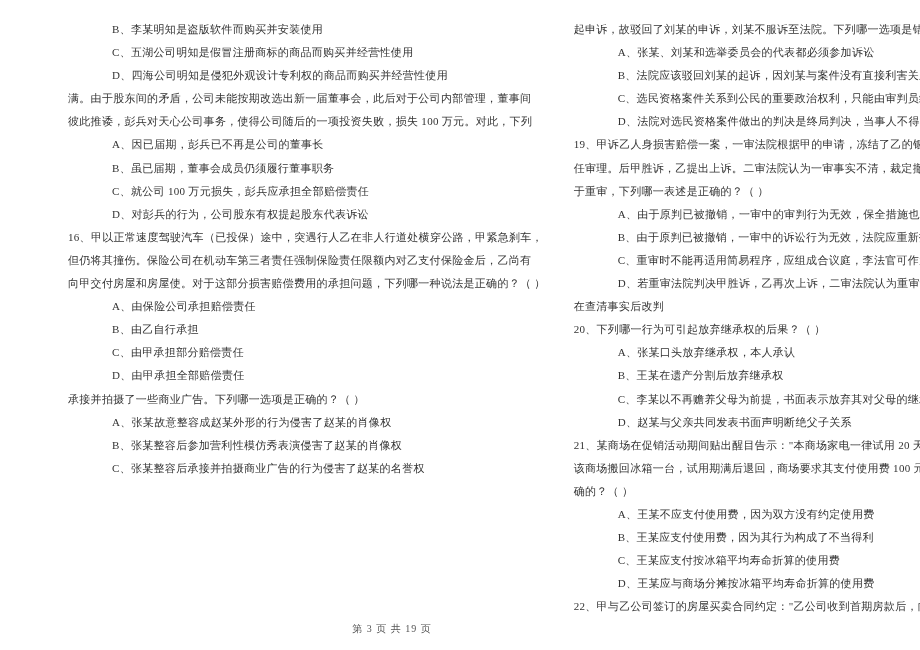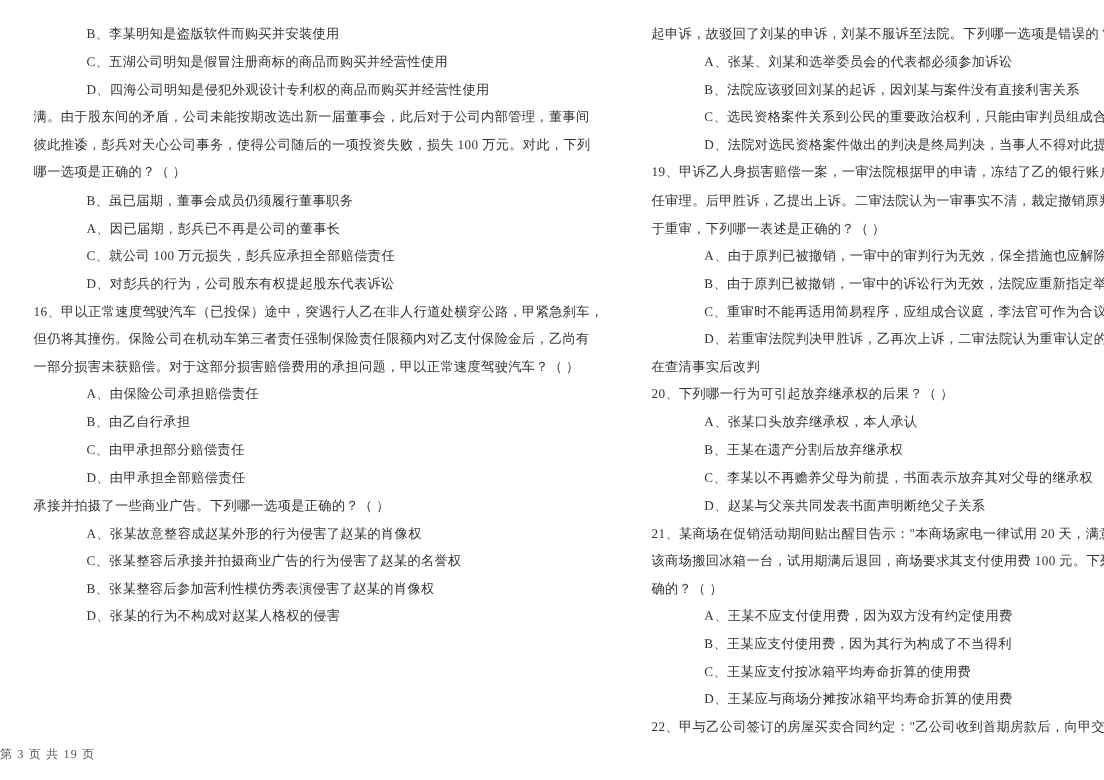--- a/index.html
+++ b/index.html
@@ -9,69 +9,67 @@
     font-family: "SimSun", "宋体", serif;
     font-size: 11px;
     color: #333;
     width: 920px;
     height: 650px;
     overflow: hidden;
   }
   .page {
     display: flex;
     flex-direction: row;
-    padding: 18px 40px 0 28px;
-    gap: 40px;
+    padding: 18px 40px 0 68px;
+    gap: 28px;
   }
   .col {
     flex: 1;
     line-height: 2.1;
   }
   .line {
     white-space: nowrap;
     letter-spacing: 0.3px;
   }
   .indent2 { padding-left: 44px; }
   .footer {
     position: absolute;
     bottom: 14px;
     width: 784px;
-    text-align: left;
+    text-align: center;
     font-size: 10px;
     color: #555;
     letter-spacing: 1px;
   }
 </style>
 </head>
 <body>
 
 <div class="page">
   <div class="col" id="col-left">
       <div class="line indent2">B、李某明知是盗版软件而购买并安装使用</div>
       <div class="line indent2">C、五湖公司明知是假冒注册商标的商品而购买并经营性使用</div>
       <div class="line indent2">D、四海公司明知是侵犯外观设计专利权的商品而购买并经营性使用</div>
       <div class="line ">满。由于股东间的矛盾，公司未能按期改选出新一届董事会，此后对于公司内部管理，董事间</div>
       <div class="line ">彼此推诿，彭兵对天心公司事务，使得公司随后的一项投资失败，损失 100 万元。对此，下列</div>
-      <div class="line ">哪一选项是正确的？（     ）</div>
+      <div class="line indent2">A、因已届期，彭兵已不再是公司的董事长</div>
       <div class="line indent2">B、虽已届期，董事会成员仍须履行董事职务</div>
-      <div class="line indent2">A、因已届期，彭兵已不再是公司的董事长</div>
       <div class="line indent2">C、就公司 100 万元损失，彭兵应承担全部赔偿责任</div>
       <div class="line indent2">D、对彭兵的行为，公司股东有权提起股东代表诉讼</div>
       <div class="line ">16、甲以正常速度驾驶汽车（已投保）途中，突遇行人乙在非人行道处横穿公路，甲紧急刹车，</div>
       <div class="line ">但仍将其撞伤。保险公司在机动车第三者责任强制保险责任限额内对乙支付保险金后，乙尚有</div>
-      <div class="line ">一部分损害未获赔偿。对于这部分损害赔偿费用的承担问题，甲以正常速度驾驶汽车？（     ）</div>
+      <div class="line ">向甲交付房屋和房屋使。对于这部分损害赔偿费用的承担问题，下列哪一种说法是正确的？（     ）</div>
       <div class="line indent2">A、由保险公司承担赔偿责任</div>
       <div class="line indent2">B、由乙自行承担</div>
       <div class="line indent2">C、由甲承担部分赔偿责任</div>
       <div class="line indent2">D、由甲承担全部赔偿责任</div>
       <div class="line ">承接并拍摄了一些商业广告。下列哪一选项是正确的？（     ）</div>
       <div class="line indent2">A、张某故意整容成赵某外形的行为侵害了赵某的肖像权</div>
+      <div class="line indent2">B、张某整容后参加营利性模仿秀表演侵害了赵某的肖像权</div>
       <div class="line indent2">C、张某整容后承接并拍摄商业广告的行为侵害了赵某的名誉权</div>
-      <div class="line indent2">B、张某整容后参加营利性模仿秀表演侵害了赵某的肖像权</div>
-      <div class="line indent2">D、张某的行为不构成对赵某人格权的侵害</div>
     </div>
   <div class="col" id="col-right">
       <div class="line ">起申诉，故驳回了刘某的申诉，刘某不服诉至法院。下列哪一选项是错误的？（     ）</div>
       <div class="line indent2">A、张某、刘某和选举委员会的代表都必须参加诉讼</div>
       <div class="line indent2">B、法院应该驳回刘某的起诉，因刘某与案件没有直接利害关系</div>
       <div class="line indent2">C、选民资格案件关系到公民的重要政治权利，只能由审判员组成合议庭进行审理</div>
       <div class="line indent2">D、法院对选民资格案件做出的判决是终局判决，当事人不得对此提起上诉</div>
       <div class="line ">19、甲诉乙人身损害赔偿一案，一审法院根据甲的申请，冻结了乙的银行账户，并由李法官独</div>
       <div class="line ">任审理。后甲胜诉，乙提出上诉。二审法院认为一审事实不清，裁定撤销原判，发回重审。关</div>
       <div class="line ">于重审，下列哪一表述是正确的？（     ）</div>

